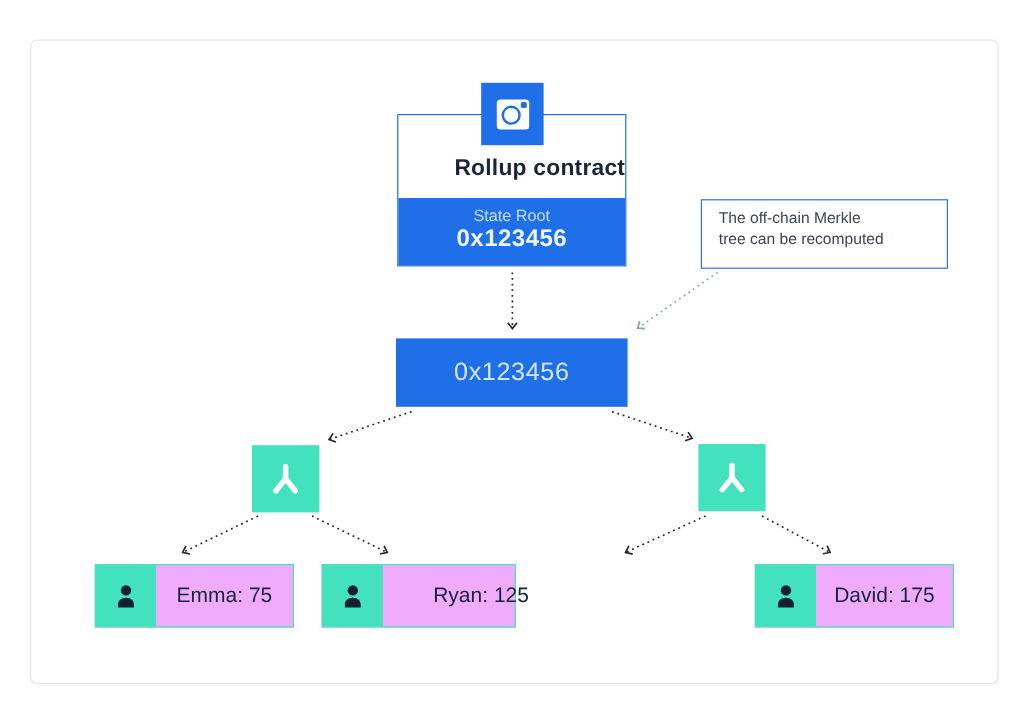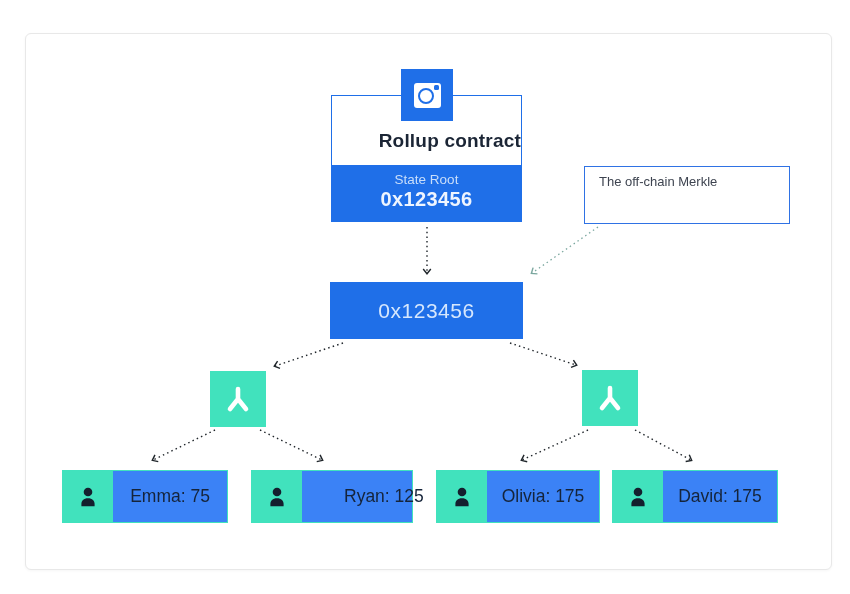--- a/index.html
+++ b/index.html
@@ -142,24 +142,25 @@
     justify-content: center;
   }
   .branch-node.left { left: 210px; top: 371px; }
   .branch-node.right { left: 582px; top: 370px; }
 
   
   .leaf {
     position: absolute;
     top: 470px;
     height: 53px;
-    background: #3b82f6;
+    background: #f0abfc;
     border: 1.5px solid #41e2bd;
     box-sizing: border-box;
     display: flex;
+    margin-left: 17px;
   }
   .leaf-icon {
     width: 50px;
     background: #41e2bd;
     display: flex;
     align-items: center;
     justify-content: center;
     flex: none;
   }
   .leaf-label {
@@ -210,20 +211,21 @@
   </div>
   <div class="contract-icon">
     <div class="doc">
       <div class="ring"></div>
       <div class="dot"></div>
     </div>
   </div>
 
   <div class="callout">
     <div>The off-chain Merkle</div>
+    <div>tree can be recomputed</div>
   </div>
 
   <div class="hash-box">0x123456</div>
 
   <div class="branch-node left">
     <svg width="34" height="34" viewBox="0 0 34 34">
       <path d="M17,7 L17,17 M17,17 L9,27 M17,17 L25,27" stroke="#ffffff" stroke-width="4.6" stroke-linecap="round" fill="none"></path>
     </svg>
   </div>
   <div class="branch-node right">
@@ -245,29 +247,20 @@
   <div class="leaf ryan">
     <div class="leaf-icon">
       <svg width="22" height="24" viewBox="0 0 22 24">
         <circle cx="11" cy="7" r="4.3" fill="#141f2e"></circle>
         <path d="M11,13.2 c-4.4,0 -6.6,2.7 -6.6,5.6 L4.4,21.2 L17.6,21.2 L17.6,18.8 c0,-2.9 -2.2,-5.6 -6.6,-5.6 z" fill="#141f2e"></path>
       </svg>
     </div>
     <div class="leaf-label">Ryan: 125</div>
   </div>
 
-  <div class="leaf olivia">
-    <div class="leaf-icon">
-      <svg width="22" height="24" viewBox="0 0 22 24">
-        <circle cx="11" cy="7" r="4.3" fill="#141f2e"></circle>
-        <path d="M11,13.2 c-4.4,0 -6.6,2.7 -6.6,5.6 L4.4,21.2 L17.6,21.2 L17.6,18.8 c0,-2.9 -2.2,-5.6 -6.6,-5.6 z" fill="#141f2e"></path>
-      </svg>
-    </div>
-    <div class="leaf-label">Olivia: 175</div>
-  </div>
 
   <div class="leaf david">
     <div class="leaf-icon">
       <svg width="22" height="24" viewBox="0 0 22 24">
         <circle cx="11" cy="7" r="4.3" fill="#141f2e"></circle>
         <path d="M11,13.2 c-4.4,0 -6.6,2.7 -6.6,5.6 L4.4,21.2 L17.6,21.2 L17.6,18.8 c0,-2.9 -2.2,-5.6 -6.6,-5.6 z" fill="#141f2e"></path>
       </svg>
     </div>
     <div class="leaf-label">David: 175</div>
   </div>

